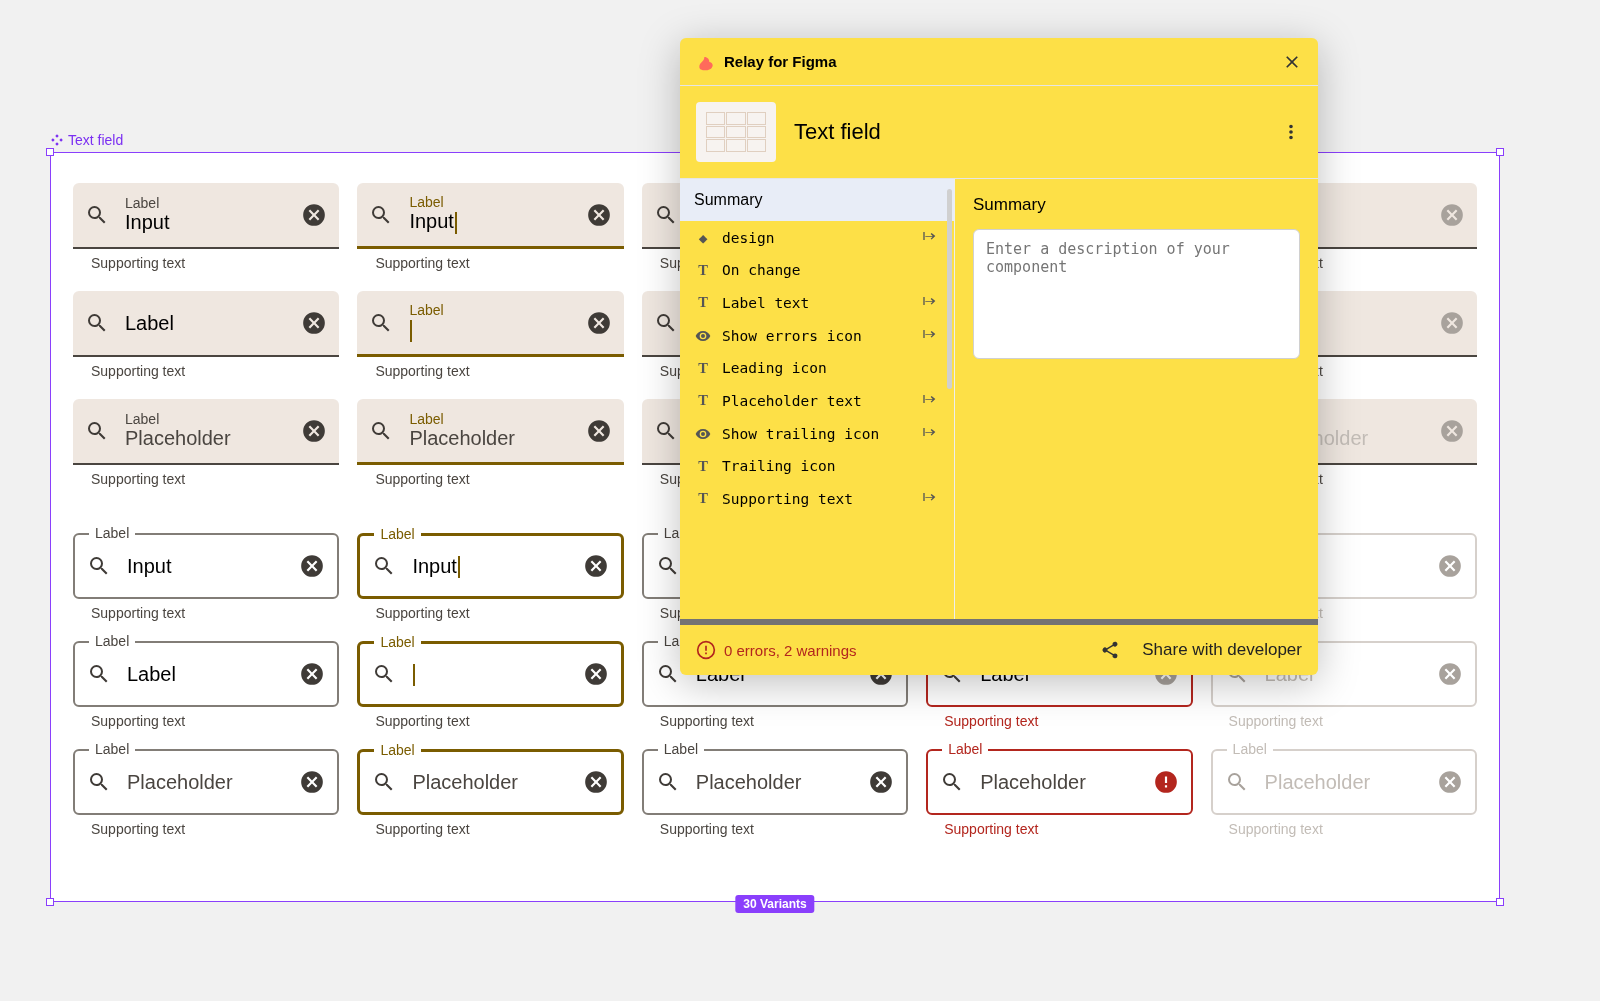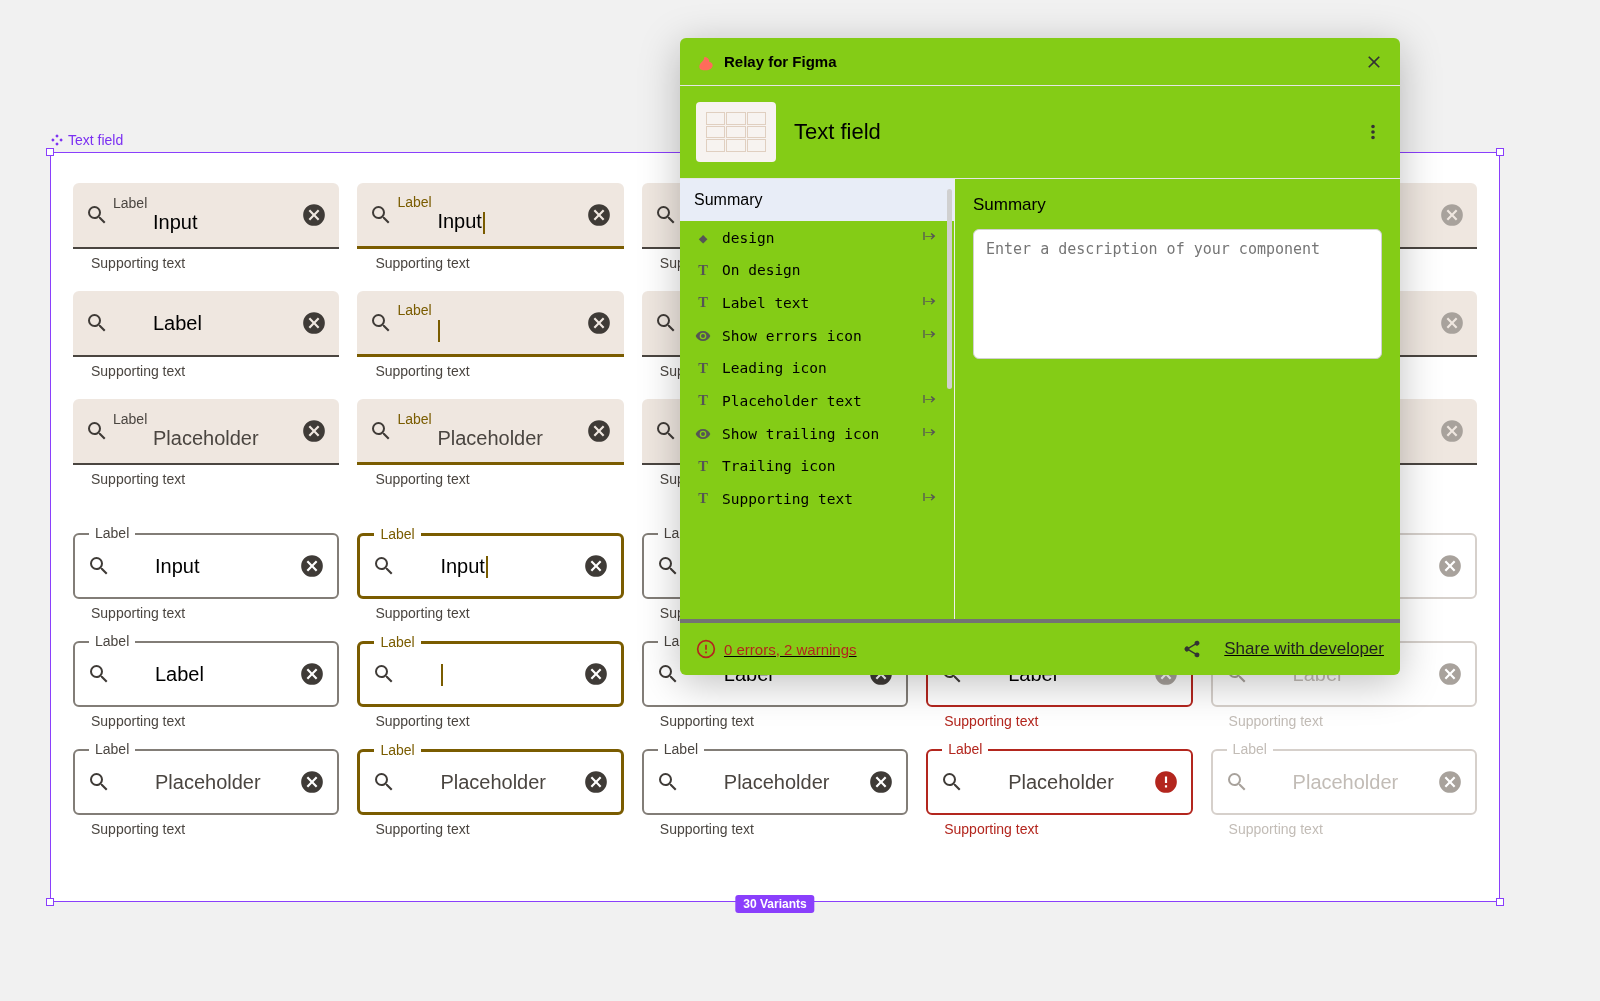--- a/index.html
+++ b/index.html
@@ -8,25 +8,25 @@
   
   .frame-label { position:absolute; left:50px; top:132px; color:#7b2ff2; font-size:14px; font-weight:500; display:flex; align-items:center; gap:4px;}
   .frame-label .ic { width:14px; height:14px; }
   .frame { position:absolute; left:50px; top:152px; width:1450px; height:750px; background:#fff; border:1px solid #8a3ffc; }
   .handle { position:absolute; width:8px; height:8px; background:#fff; border:1px solid #8a3ffc;}
   .h-tl{left:-5px;top:-5px;} .h-tr{right:-5px;top:-5px;} .h-bl{left:-5px;bottom:-5px;} .h-br{right:-5px;bottom:-5px;}
   .variants-badge { position:absolute; left:50%; bottom:-12px; transform:translateX(-50%); background:#8a3ffc; color:#fff; font-size:12px; font-weight:600; padding:2px 8px; border-radius:3px;}
   .grid { display:grid; grid-template-columns: repeat(5, 1fr); gap:20px 18px; padding:30px 22px;}
   .slot { display:flex; flex-direction:column; gap:6px; }
   
-  .tf { position:relative; height:66px; border-radius:6px; display:flex; align-items:center; padding:0 12px; gap:4px;}
+  .tf { position:relative; height:66px; border-radius:6px; display:flex; align-items:center; padding:0 12px; gap:16px;}
   .tf .search { flex:0 0 auto; }
   .tf .txtcol { flex:1; display:flex; flex-direction:column; justify-content:center; min-width:0;}
   .tf .lab { font-size:14px; line-height:1; }
-  .tf .val { font-size:20px; line-height:1.2; white-space:nowrap; overflow:hidden; text-overflow:ellipsis;margin-left:40px;}
+  .tf .val { font-size:20px; line-height:1.2; white-space:nowrap; overflow:hidden; text-overflow:ellipsis;}
   .tf .trail { flex:0 0 auto; }
   .sup { font-size:14px; color:#4a4540; margin-left:18px;}
   
   .filled { background:#efe7e0; border-bottom:2px solid #4a4540; border-radius:6px 6px 0 0;}
   .filled .lab { color:#4a4540; }
   .filled.focus { border-bottom:3px solid #7a5c00; }
   .filled.focus .lab { color:#7a5c00; }
   
   .outlined { background:#fff; border:2px solid #827d77; }
   .outlined.focus { border:3px solid #7a5c00; }
@@ -40,21 +40,21 @@
   .sup.error { color:#b3261e; }
   .sup.disabled { color:#c2bcb6; }
   .val.placeholder { color:#4a4540; }
   .cursor::after { content:""; display:inline-block; width:2px; height:22px; background:#7a5c00; margin-left:1px; vertical-align:middle;}
   
   .icon-svg { display:block; }
   .icon-dark { fill:#3f3b37; }
   .icon-mid { fill:#a8a29c; }
   .icon-red { fill:#b3261e; }
   
-  .panel { position:absolute; left:680px; top:38px; width:720px; background:#84cc16; border-radius:6px; box-shadow:0 8px 40px rgba(0,0,0,0.25); overflow:hidden; z-index:10;}
+  .panel { position:absolute; left:680px; top:38px; width:638px; background:#fde047; border-radius:6px; box-shadow:0 8px 40px rgba(0,0,0,0.25); overflow:hidden; z-index:10;}
   .p-head { display:flex; align-items:center; height:48px; padding:0 16px; border-bottom:1px solid #e5e5e5;}
   .p-title { font-size:15px; font-weight:600; flex:1; margin-left:8px;}
   .p-comp { display:flex; align-items:center; padding:16px; gap:18px; border-bottom:1px solid #e5e5e5;}
   .thumb { width:80px; height:60px; background:#f7f3f0; border-radius:4px; display:flex; align-items:center; justify-content:center; overflow:hidden;}
   .thumb-inner { width:60px; height:40px; display:grid; grid-template-columns:repeat(3,1fr); grid-template-rows:repeat(3,1fr); gap:1px;}
   .thumb-inner div { border:1px solid #e0cfc0; }
   .comp-name { font-size:22px; font-weight:500; flex:1;}
   .p-body { display:flex; height:440px; }
   .p-left { width:275px; border-right:1px solid #eee; position:relative; overflow:hidden;}
   .sec-header { padding:12px 14px; font-size:16px; }
@@ -63,21 +63,21 @@
   .param-head span { flex:1; }
   .params { display:flex; flex-direction:column; }
   .param-row { display:flex; align-items:center; padding:7px 14px; gap:10px; font-family: ui-monospace, Menlo, monospace; font-size:14.5px;}
   .param-row .pi { width:18px; height:18px; display:flex; align-items:center; justify-content:center; color:#555;}
   .param-row .pn { flex:1; white-space:nowrap; overflow:hidden; text-overflow:ellipsis;}
   .param-row .pa { width:18px; color:#555; }
   .scrollbar { position:absolute; right:2px; top:10px; width:5px; height:200px; background:#d0d0d0; border-radius:3px;}
   .p-right { flex:1; padding:16px 18px; }
   .r-title { font-size:17px; margin-bottom:14px;}
   .desc { width:100%; height:130px; border:1px solid #d0d0d0; border-radius:6px; padding:10px 12px; font-size:15px; color:#777; resize:none;}
-  .p-foot { display:flex; align-items:center; border-top:4px solid #737373; height:56px; padding:0 16px;text-decoration:underline;}
+  .p-foot { display:flex; align-items:center; border-top:6px solid #737373; height:56px; padding:0 16px;}
   .warn-badge { display:flex; align-items:center; gap:8px; color:#b3261e; font-size:15px; font-weight:500;}
   .spacer { flex:1; }
   .share { display:flex; align-items:center; gap:22px; font-size:17px; font-weight:500; color:#222;}
   .iconbtn { cursor:pointer; }
 </style>
 </head>
 <body>
 
 <svg width="0" height="0" style="position:absolute">
   <symbol id="i-search" viewBox="0 0 24 24">
@@ -621,21 +621,21 @@
         <div class="params" id="param-list">
             <div class="param-row">
               <span class="pi">◆</span>
               <span class="pn">design</span>
               <span class="pa"><svg width="16" height="16" fill="#555" style="color:#555">
                   <use href="#i-arrow"></use>
                 </svg></span>
             </div>
             <div class="param-row">
               <span class="pi" style="font-family:serif;font-weight:bold">T</span>
-              <span class="pn">On design</span>
+              <span class="pn">On change</span>
               <span class="pa"></span>
             </div>
             <div class="param-row">
               <span class="pi" style="font-family:serif;font-weight:bold">T</span>
               <span class="pn">Label text</span>
               <span class="pa"><svg width="16" height="16" fill="#555" style="color:#555">
                   <use href="#i-arrow"></use>
                 </svg></span>
             </div>
             <div class="param-row">

